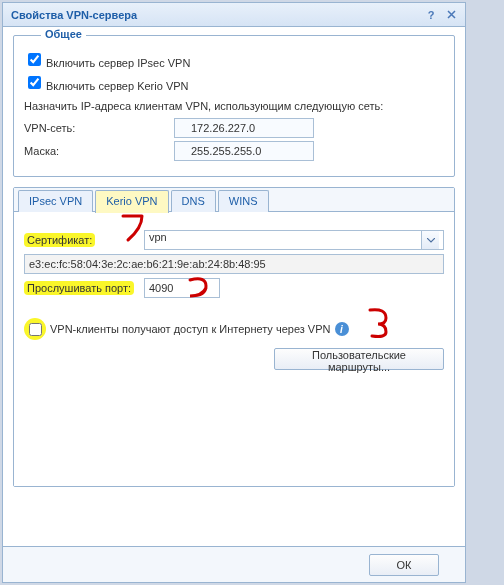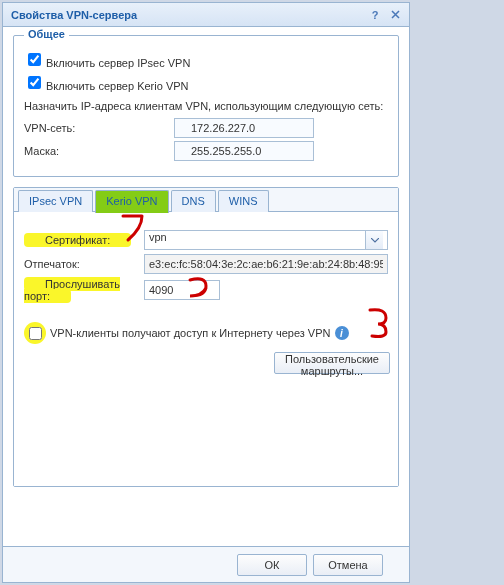--- a/index.html
+++ b/index.html
@@ -8,21 +8,21 @@
     font-family: Tahoma, Arial, sans-serif;
     font-size: 11px;
     background: #cfd8e6;
     width: 504px;
     height: 585px;
     overflow: hidden;
   }
   .window {
     background: #fff;
     border: 1px solid #99b4d1;
-    width: 408px;
+    width: 464px;
     height: 581px;
     margin: 2px;
     position: relative;
     display: flex;
     flex-direction: column;
   }
   .titlebar {
     height: 24px;
     background: linear-gradient(#e8f0fa, #d6e4f5);
     border-bottom: 1px solid #99b4d1;
@@ -50,21 +50,21 @@
   .groupbox {
     border: 1px solid #99b4d1;
     border-radius: 2px;
     padding: 10px 10px 12px 10px;
     margin-bottom: 10px;
     position: relative;
   }
   .group-title {
     position: absolute;
     top: -8px;
-    left: 10px;
+    left: 27px;
     background: #fff;
     padding: 0 4px;
     color: #1e5ea8;
     font-weight: bold;
   }
   .chk-row { display: flex; align-items: flex-end; margin: 4px 0; color: #333; }
   .chk-row input { margin-right: 5px; }
   .net-label { margin: 8px 0 6px 0; color: #333; }
   .net-row { display: flex; align-items: center; margin: 3px 0; }
   .net-row .lbl { width: 150px; color: #333; }
@@ -99,35 +99,35 @@
     background: #eaf1fb;
     color: #1e5ea8;
     margin-right: 2px;
     margin-top: 2px;
     height: 22px;
     border-radius: 2px 2px 0 0;
     cursor: pointer;
     font-size: 11px;
   }
   .tab.active {
-    background: #84cc16;
+    background: #fef9c3;
     height: 23px;
     position: relative;
     z-index: 2;
     text-align: center;
   }
   .tab-body {
     flex: 1;
     background: #fff;
     padding: 14px 10px;
     position: relative;
   }
   .form-row { display: flex; align-items: center; margin: 4px 0; }
   .form-row .flbl { width: 120px; color: #333; }
-  .hl { background: #faf62a; border-radius: 4px; padding: 1px 21px; }
+  .hl { background: #faf62a; border-radius: 4px; padding: 1px 3px; }
   .form-row input[type=text], .form-row .select {
     height: 20px;
     border: 1px solid #a9bfd6;
     padding: 0 4px;
     background: #fff;
     color: #333;
     font-family: inherit; font-size: 11px;
   }
   .select {
     flex: 1;
@@ -257,21 +257,20 @@
             <span>vpn</span>
             <span class="arrow">
               <svg width="8" height="5" viewBox="0 0 8 5">
                   <path d="M0 0 L4 4 L8 0" stroke="#4a6ea0" fill="none" stroke-width="1.2"></path>
                 </svg>
             </span>
           </div>
         </div>
 
         <div class="form-row">
-          <span class="flbl">Отпечаток:</span>
           <input type="text" class="fp-input" readonly="" value="e3:ec:fc:58:04:3e:2c:ae:b6:21:9e:ab:24:8b:48:95" style="">
         </div>
 
         <div class="form-row">
           <span class="flbl"><span class="hl">Прослушивать порт:</span></span>
           <input type="text" class="port-input" value="4090" style="">
         </div>
 
         <div class="vpn-chk-row">
           <span class="hl-check">
@@ -294,15 +293,14 @@
         
         <svg class="ann" style="left:350px;top:92px" width="30" height="36">
           <path d="M6 6 Q22 4 22 14 Q22 20 14 20 Q22 20 22 28 Q22 34 8 32"></path>
         </svg>
       </div>
     </div>
   </div>
 
   <div class="footer">
     <button>ОК</button>
-    <button>Отмена</button>
   </div>
 </div>
 
 </body></html>

